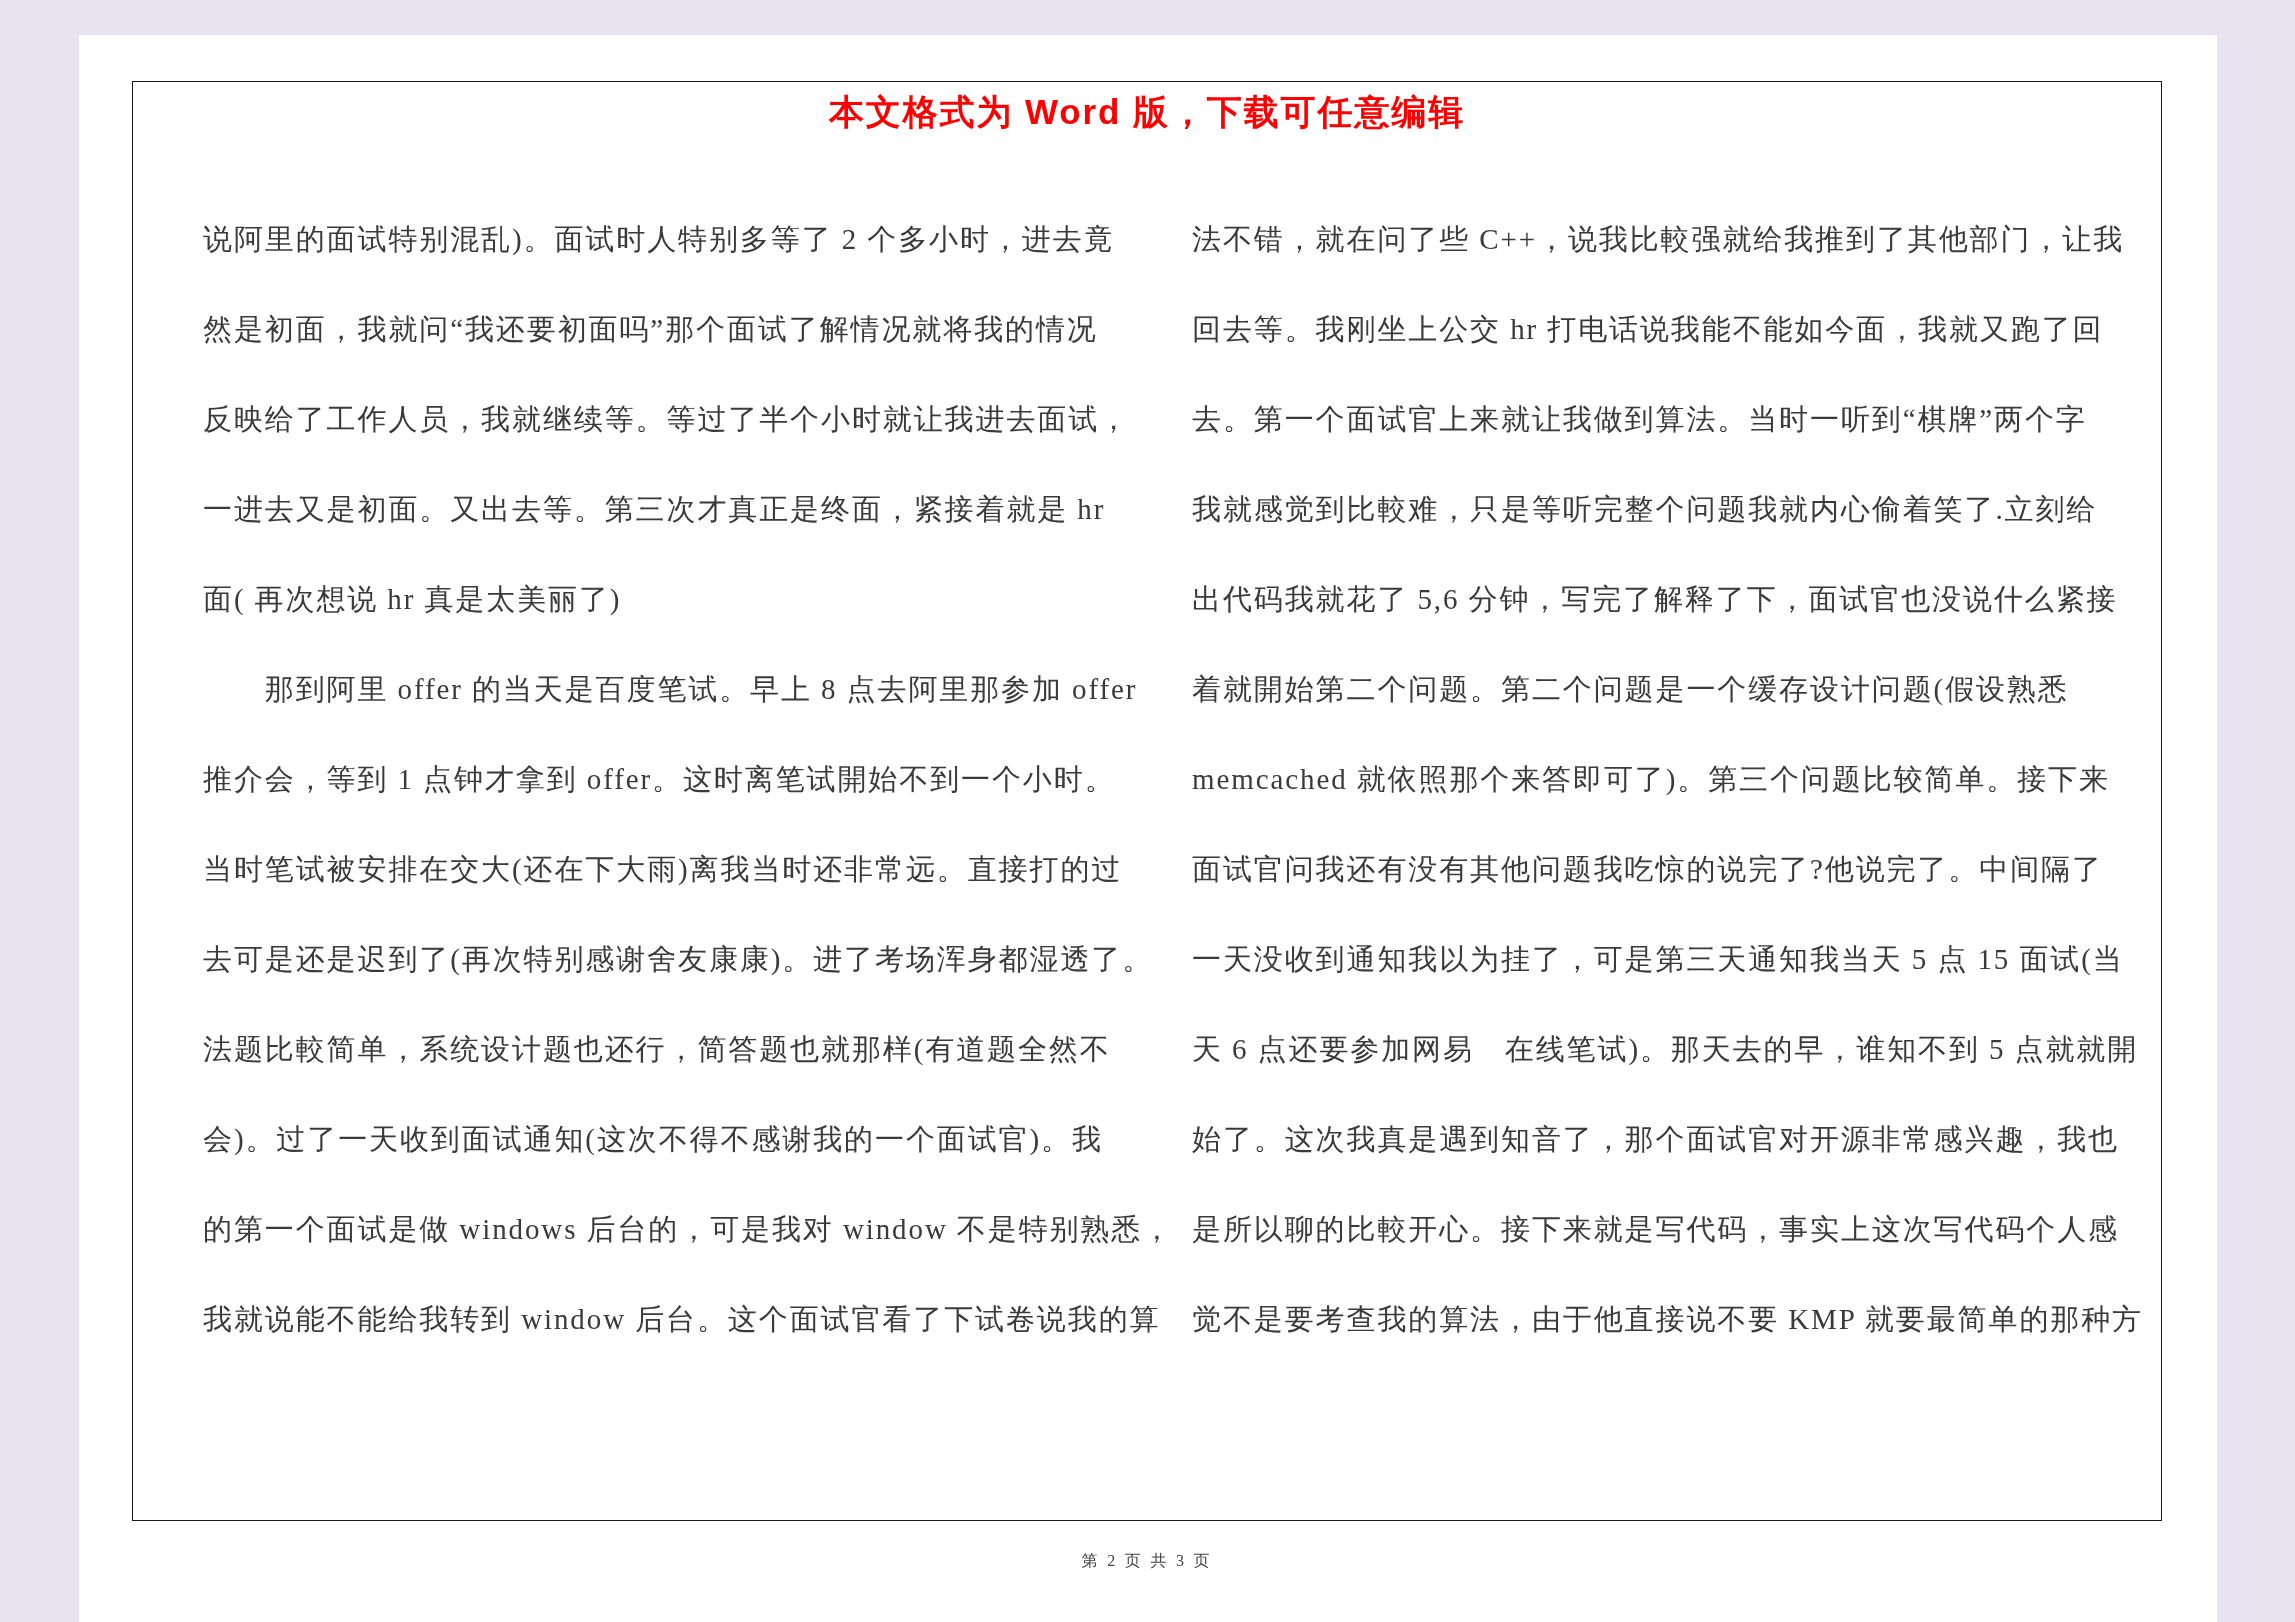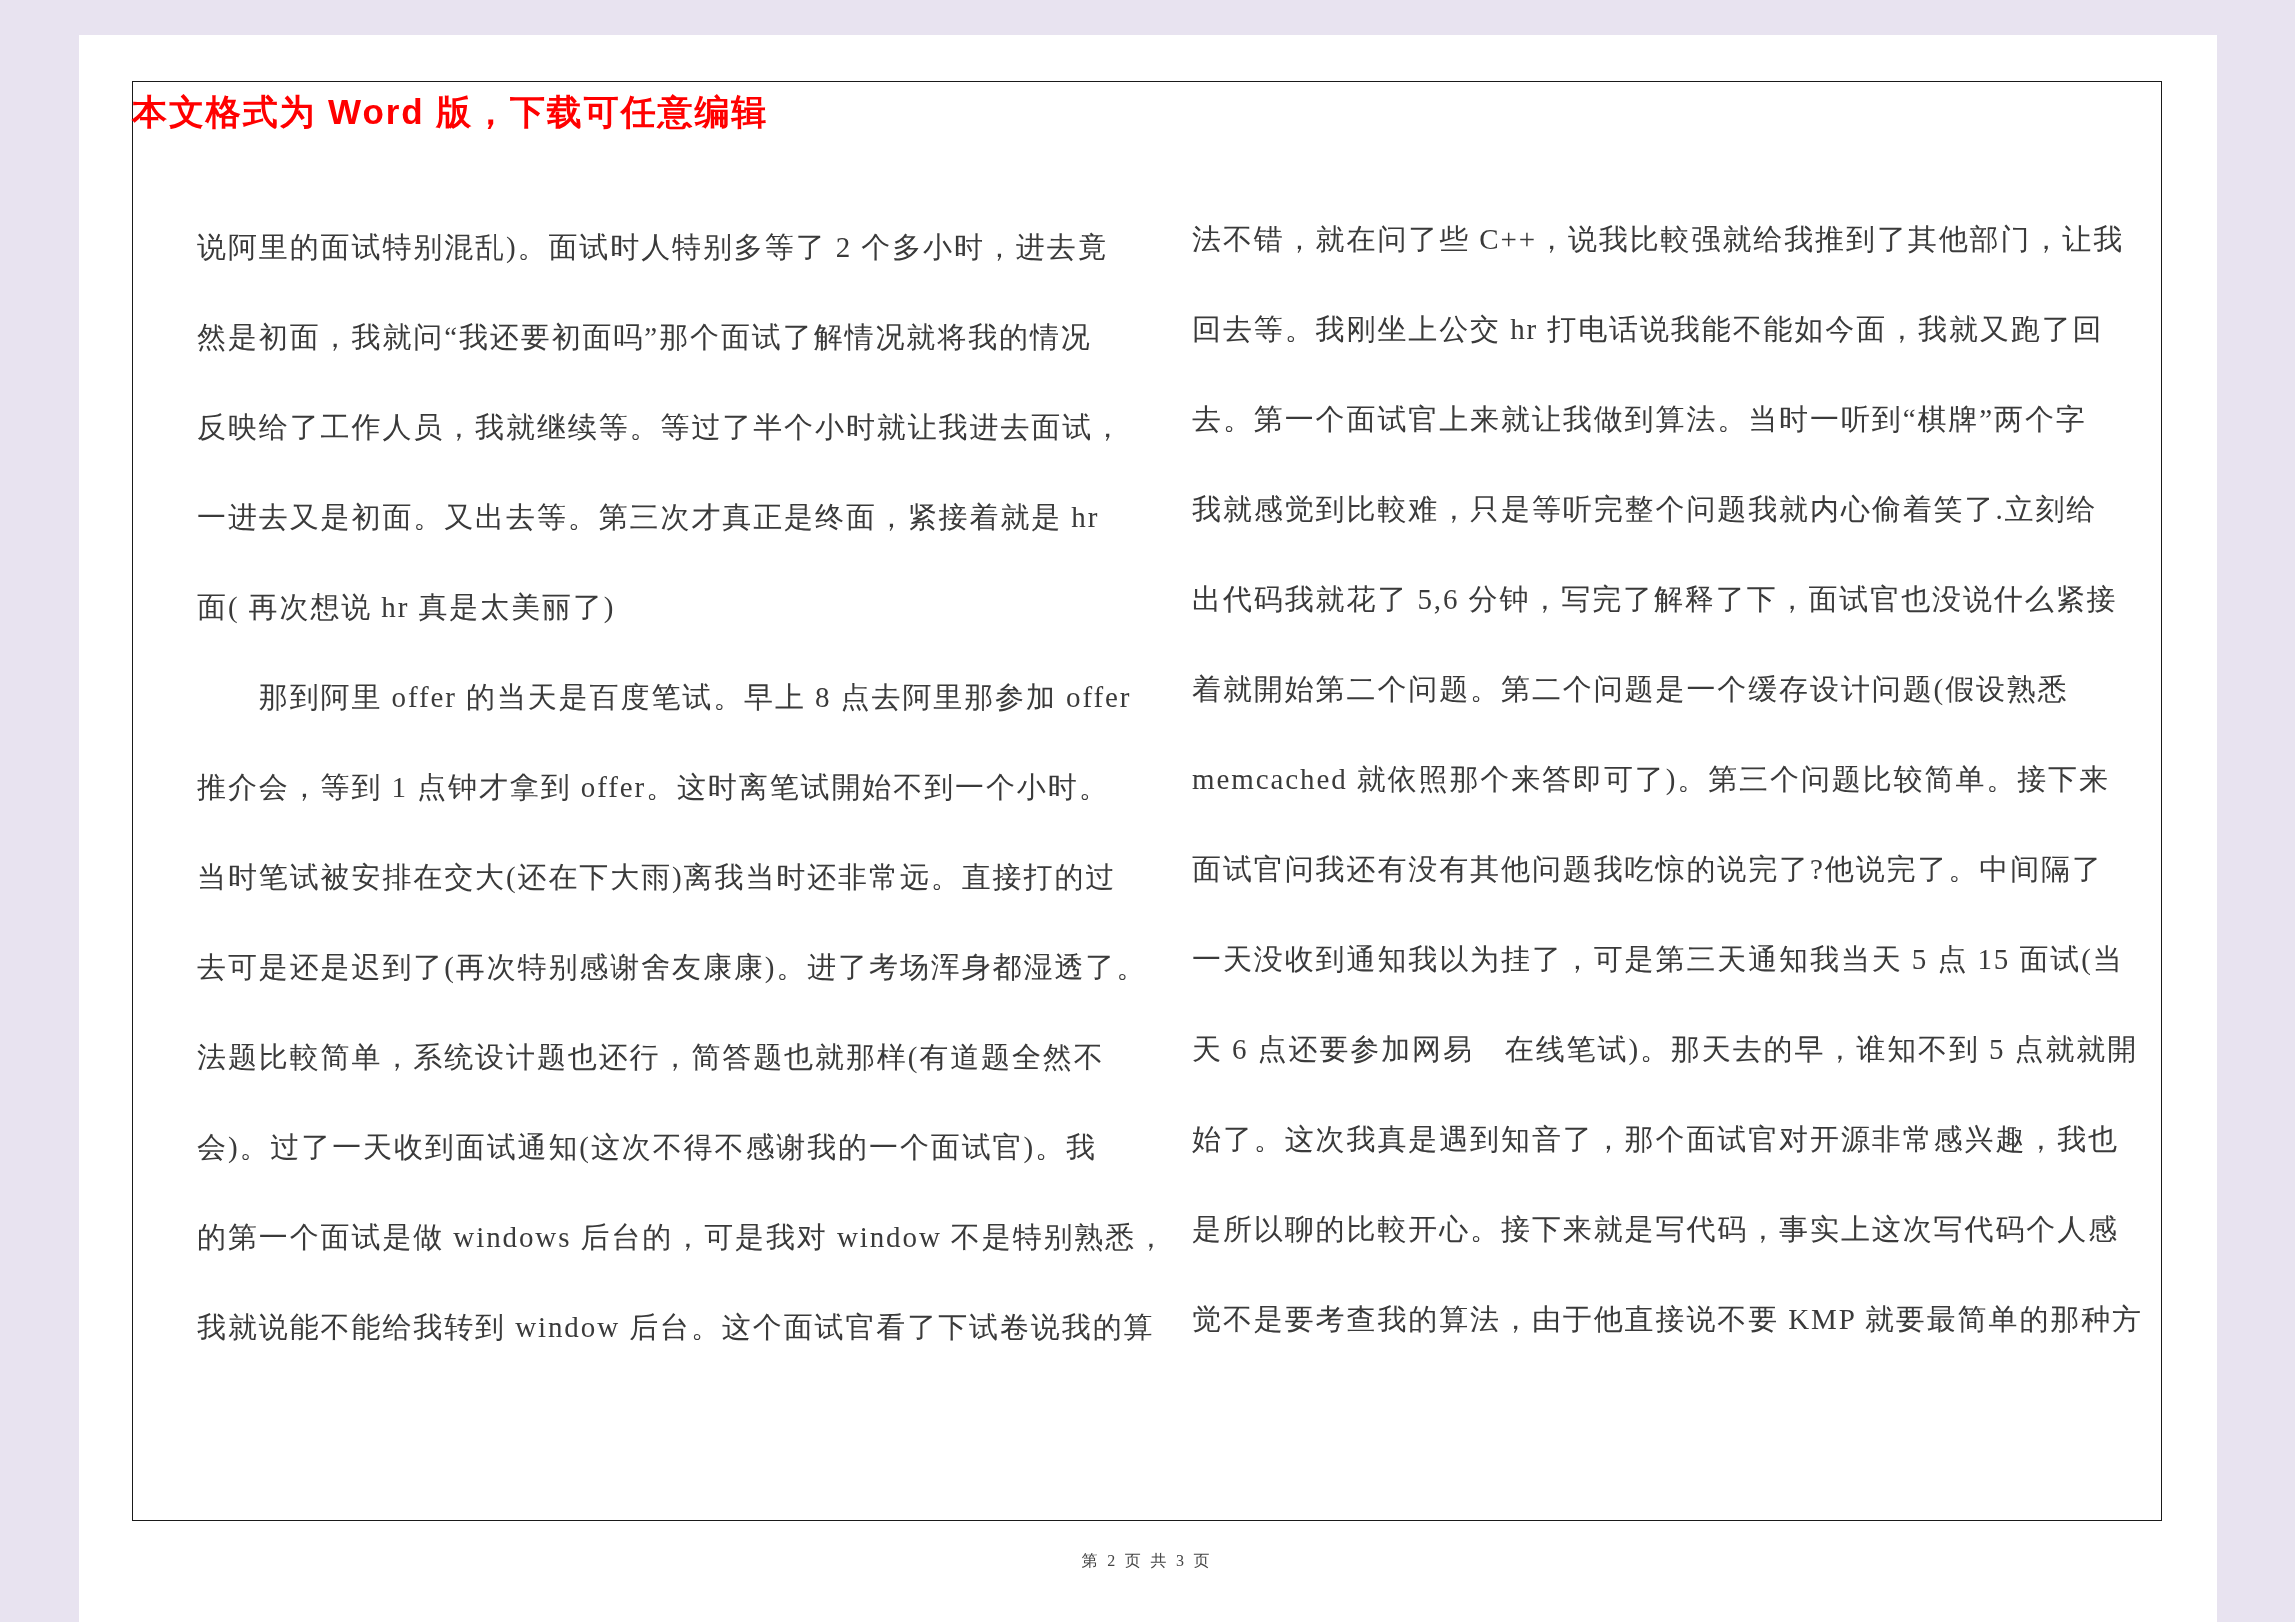--- a/index.html
+++ b/index.html
@@ -27,35 +27,36 @@
     position: absolute;
     left: 53px; top: 46px;
     width: 2030px; height: 1440px;
     border: 1.9px solid var(--border, #000000);
     box-sizing: border-box;
   }
   .notice {
     position: absolute;
     left: 53px; top: 54px;
     width: 2030px;
+    text-align: center;
     font-family: "Liberation Sans", "DejaVu Sans", sans-serif;
     font-weight: 700;
     font-size: 35px;
     letter-spacing: 1.9px;
     color: var(--notice-red, #ff0000);
     white-space: nowrap;
   }
   .col {
     position: absolute;
     top: 186px;
     color: var(--body-text, #3a3a3a);
     font-size: 29px;
     letter-spacing: 1.9px;
   }
-  .col-left  { left: 118px;  width: 955px; margin-top: 8px; }
+  .col-left  { left: 124px;  width: 955px; }
   .col-right { left: 1113px; width: 955px; }
   .text-line {
     height: 90px;
     line-height: 37px;
     white-space: nowrap;
     font-weight: 400;
   }
   .footer {
     position: absolute;
     left: 53px; top: 1516px;

